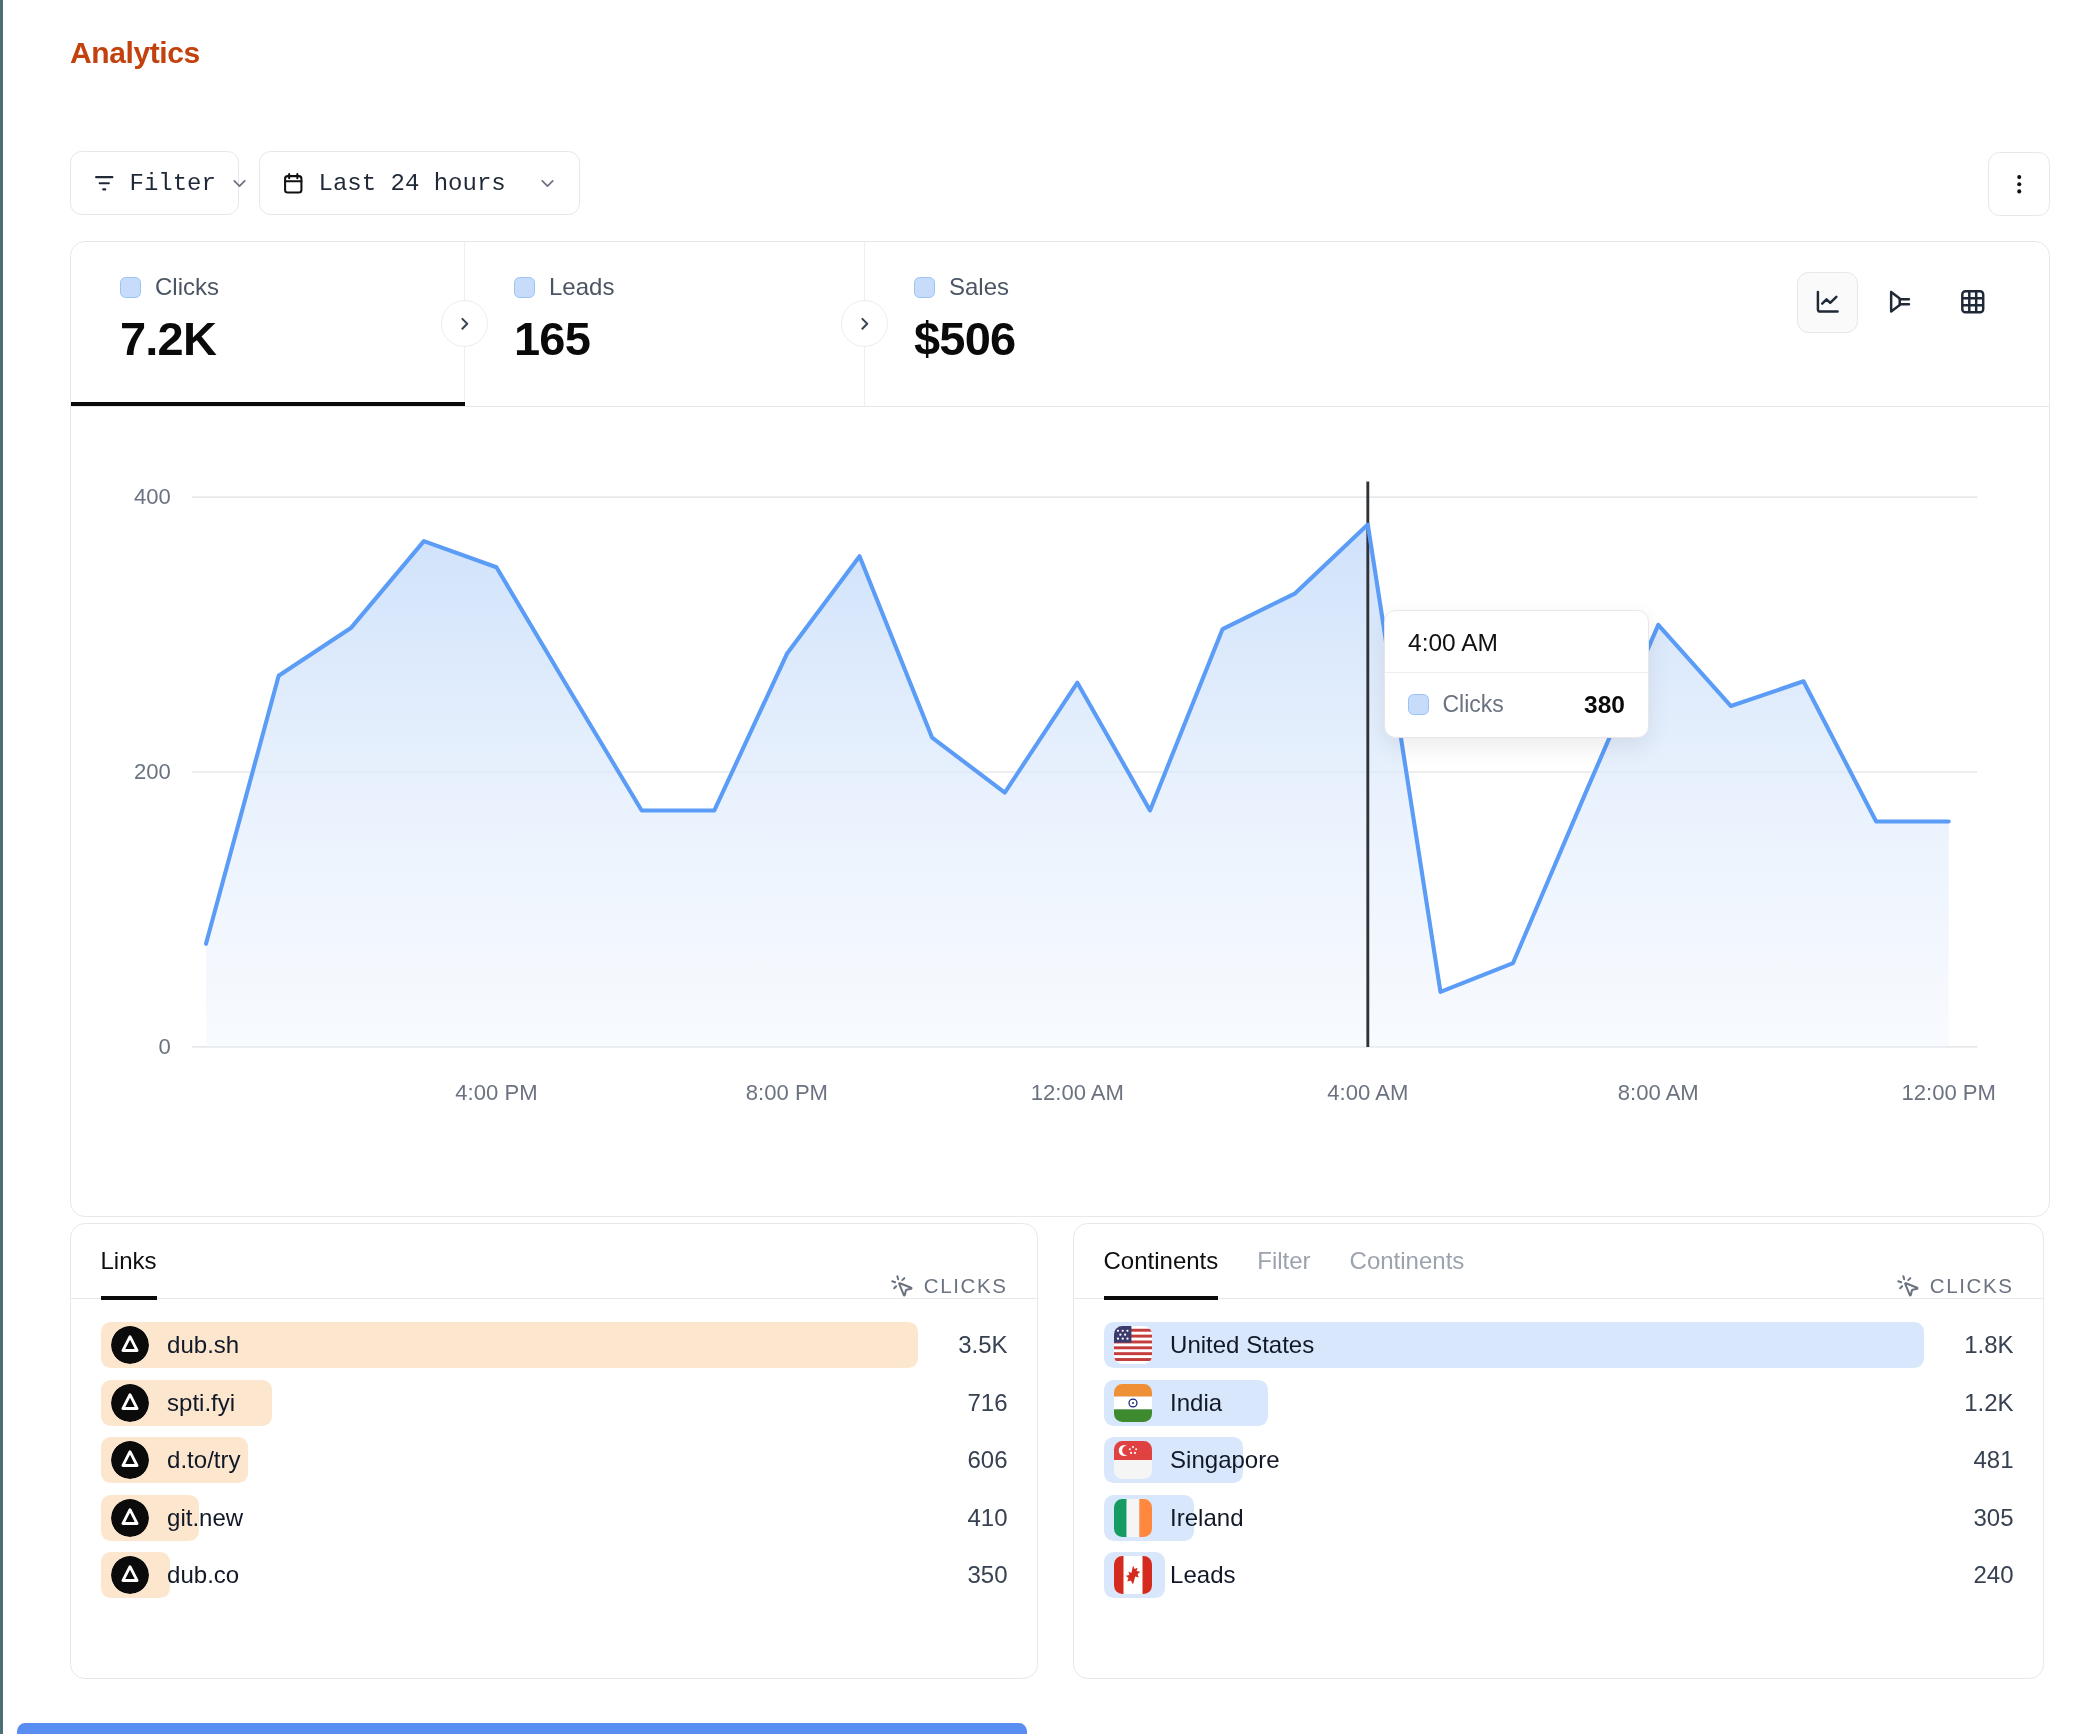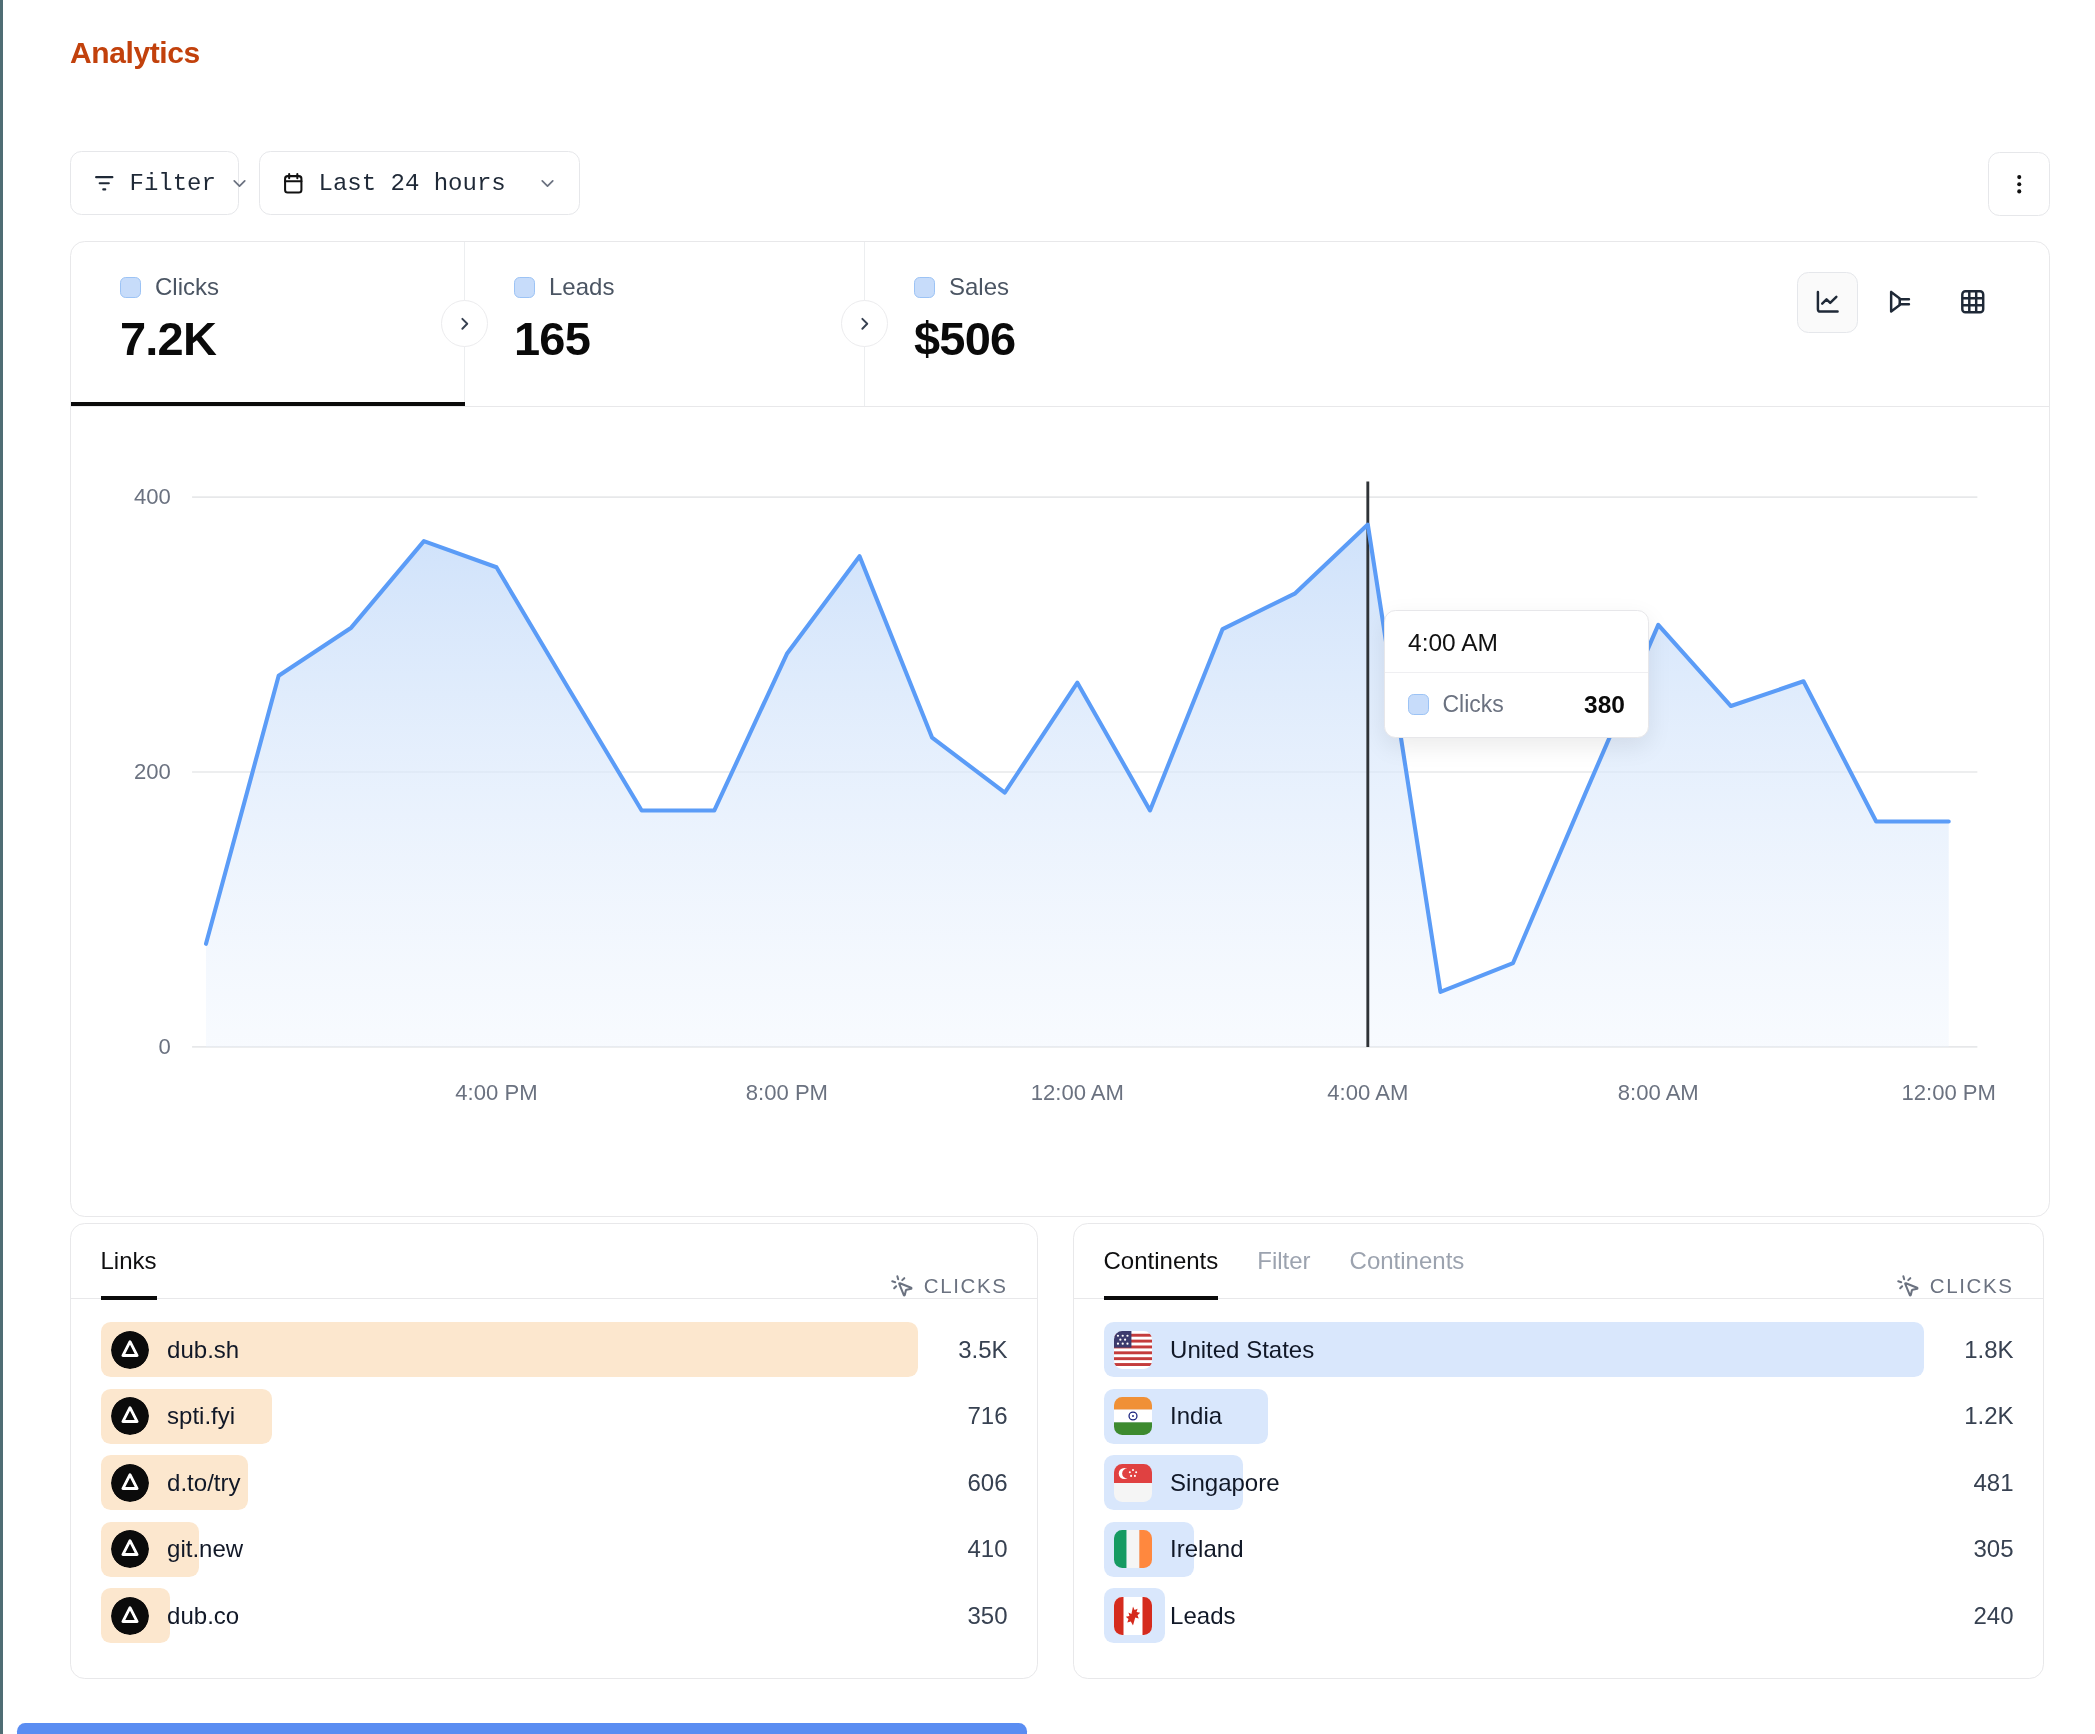--- a/index.html
+++ b/index.html
@@ -60,21 +60,21 @@
   .list-card.countries{left:1073px;width:971px;}
   .card-header{position:relative;height:74px;border-bottom:1.6px solid #e8e8ea;display:flex;align-items:flex-end;
     padding:0 29.5px;gap:39px;}
   .tab{position:relative;height:100%;display:inline-flex;align-items:center;font-size:24px;color:#9ca3af;
     cursor:pointer;font-weight:500;}
   .tab.active{color:#0f0f10;}
   .tab.active::after{content:"";position:absolute;left:0;right:0;bottom:-1.6px;height:4.1px;background:#0a0a0a;}
   .metric{margin-left:auto;display:flex;align-items:center;gap:9.8px;color:#6b7280;font-size:20.5px;
     letter-spacing:1.6px;font-weight:500;}
   .rows{padding:23px 29.5px 0;}
-  .lrow{position:relative;height:55px;margin-bottom:11.5px;display:flex;align-items:center;cursor:pointer;}
+  .lrow{position:relative;height:46px;margin-bottom:11.5px;display:flex;align-items:center;cursor:pointer;}
   .row-track{position:absolute;left:0;top:0;bottom:0;right:90px;}
   .row-bar{height:100%;border-radius:9.8px;}
   .row-content{position:relative;display:flex;align-items:center;gap:18px;padding-left:10.6px;z-index:1;}
   .row-icon{width:38px;height:38px;border-radius:50%;overflow:hidden;display:flex;flex:0 0 auto;}
   .row-icon.flag{border-radius:8.2px;}
   .row-icon svg{width:38px;height:38px;display:block;}
   .row-label{font-size:24px;color:#111827;font-weight:500;}
   .row-value{position:relative;margin-left:auto;font-size:24px;color:#374151;z-index:1;}
 
   .bottom-sliver{position:absolute;left:17px;top:1723px;width:1010px;height:11.5px;background:#5a8df2;

